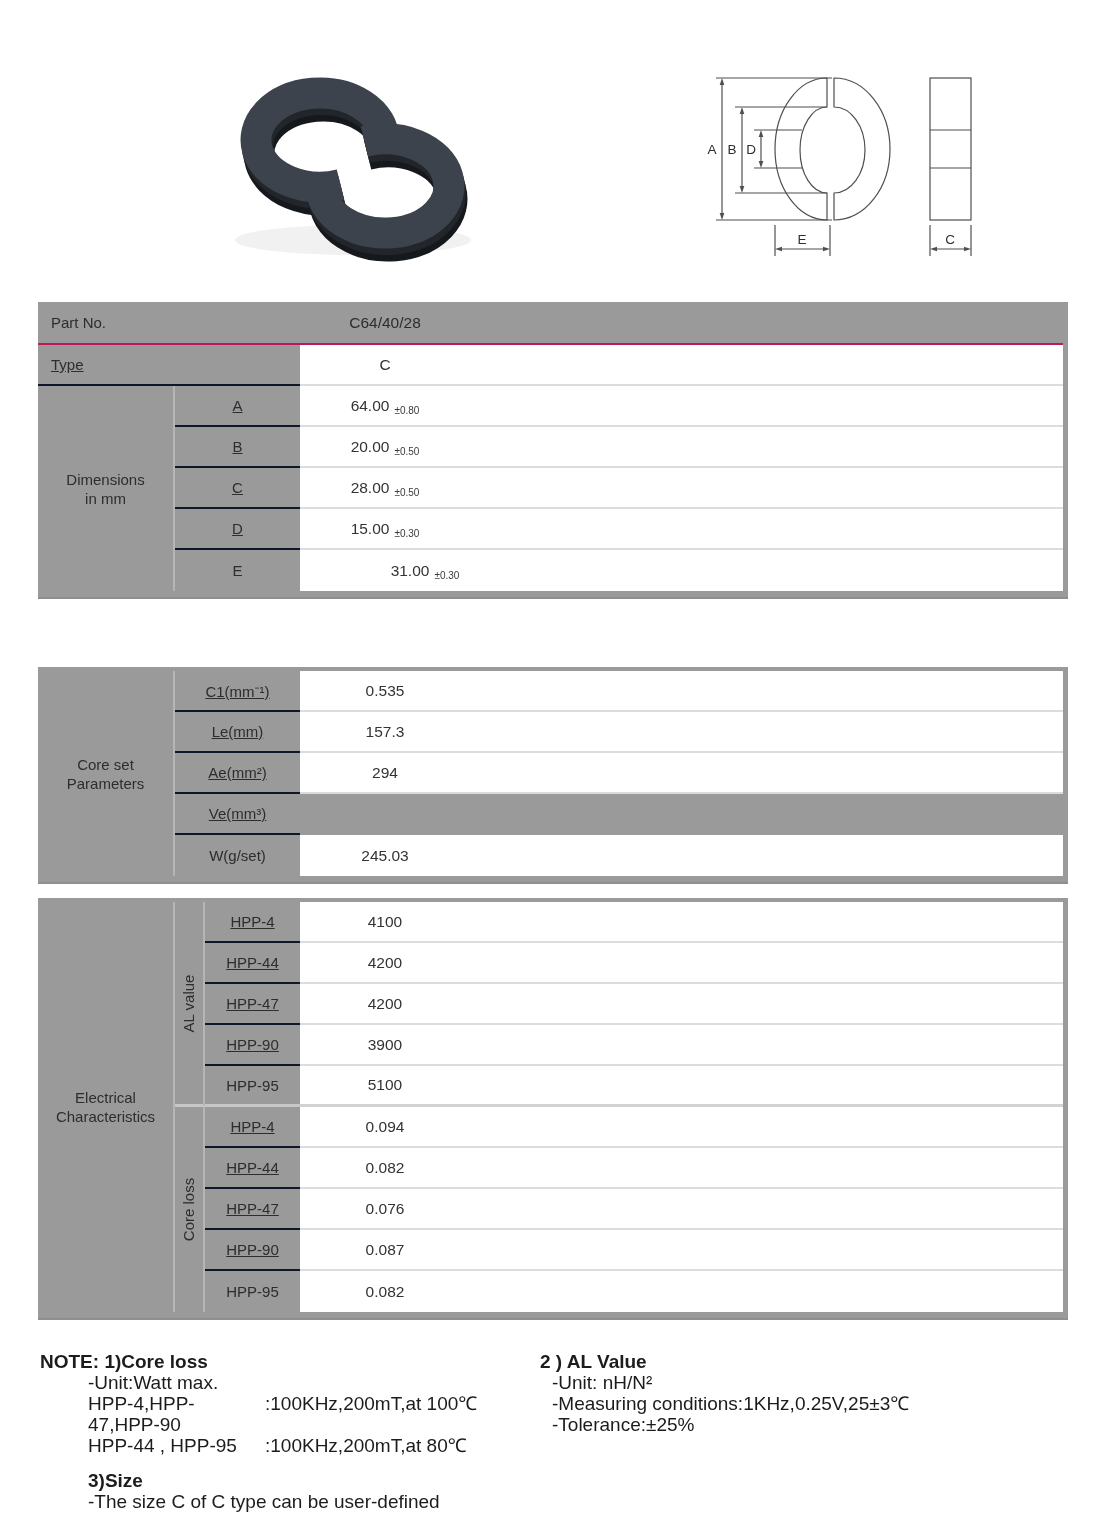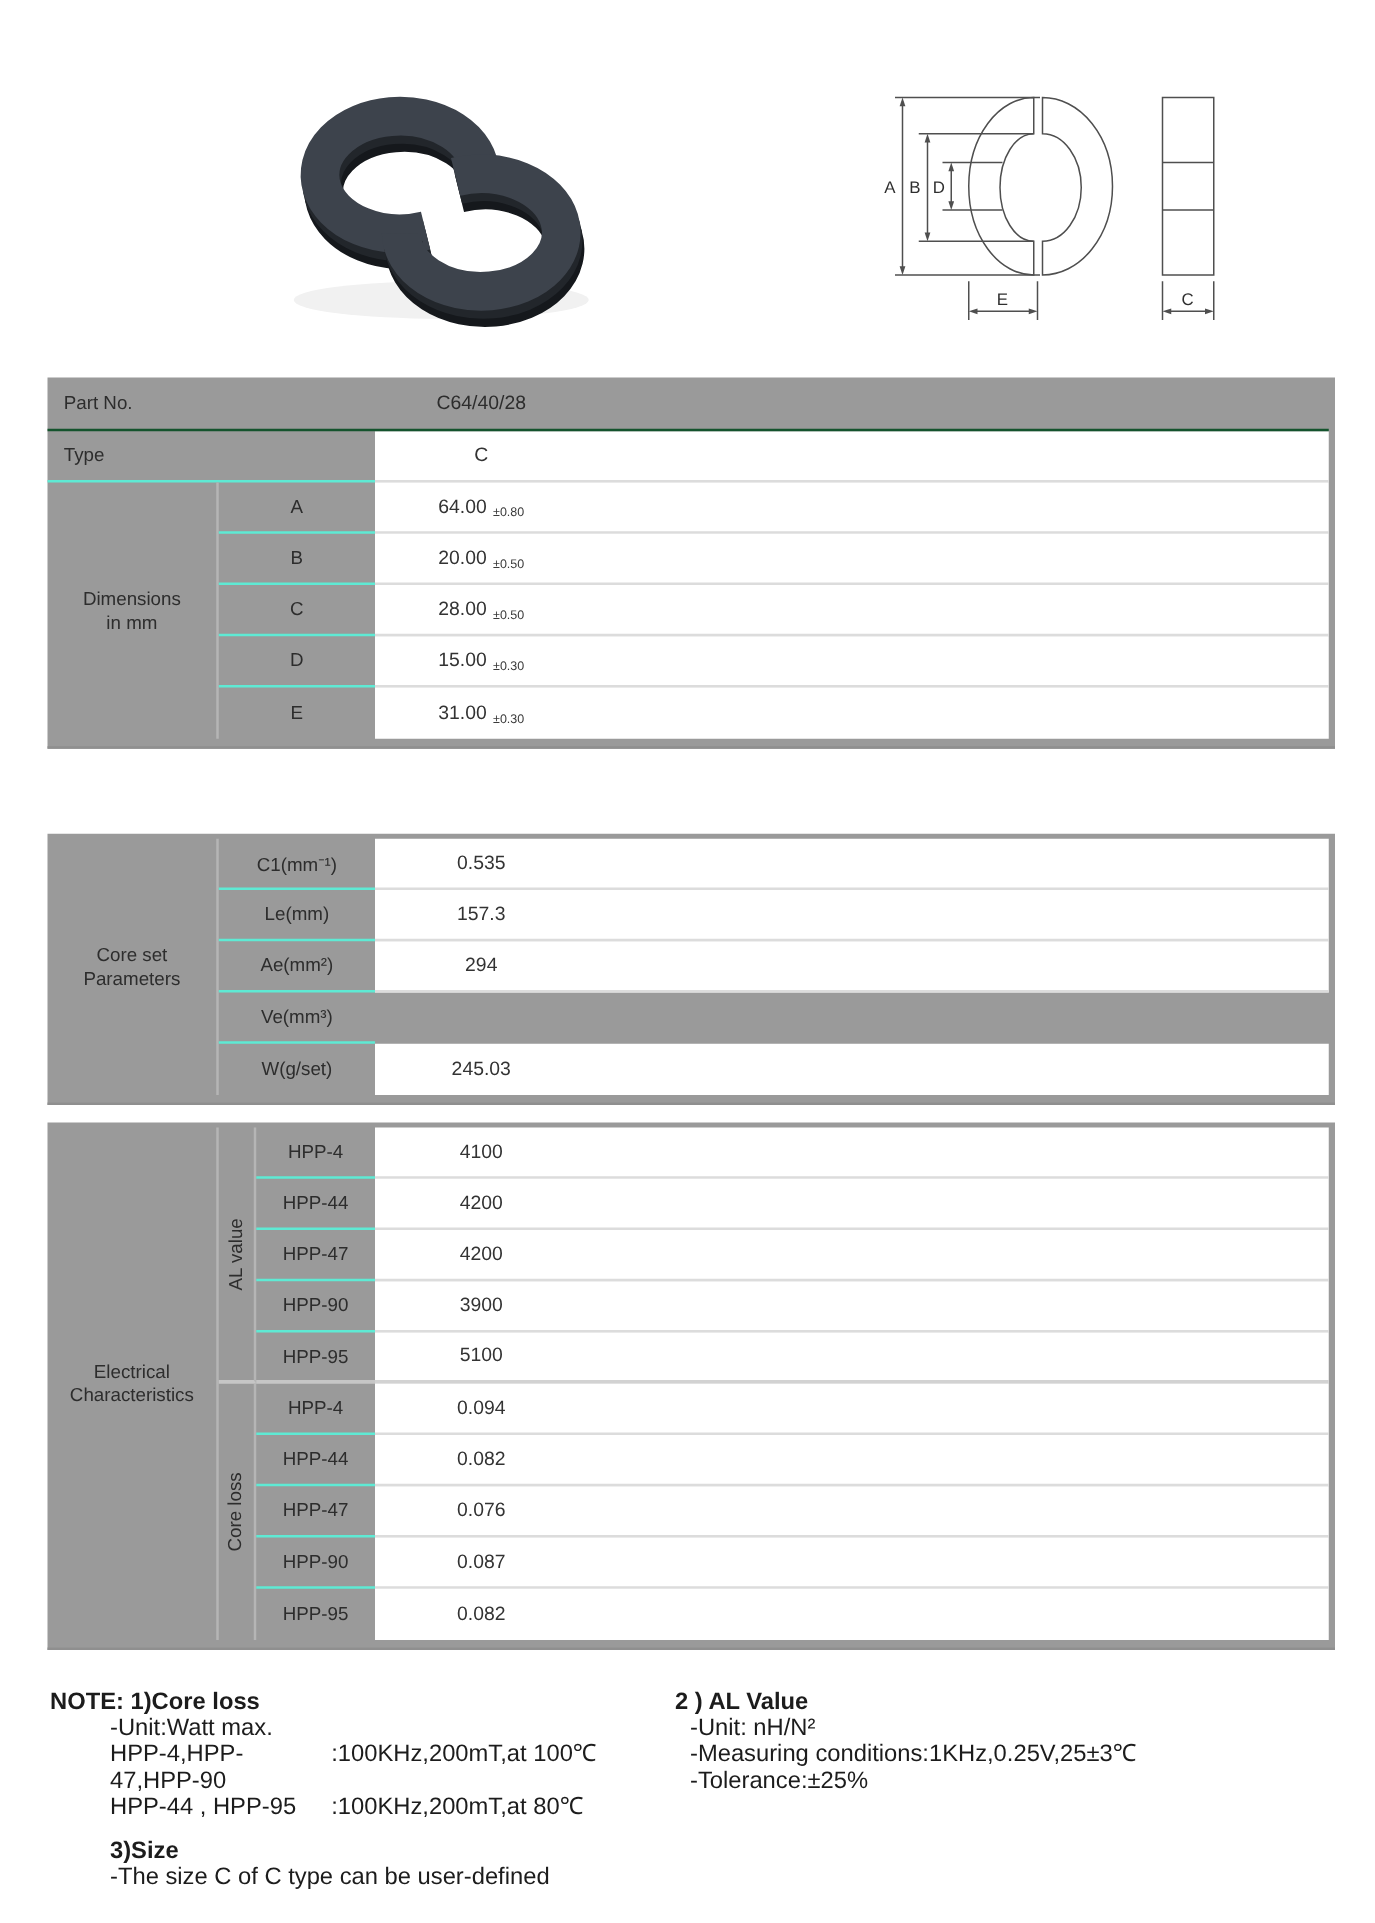--- a/index.html
+++ b/index.html
@@ -11,26 +11,26 @@
        padding:0 5px 6px 0;border-bottom:2px solid #8f8f8f;}
   .tbl.padtop{padding-top:4px;}
   .grid{display:grid;}
   .g1{grid-template-columns:137px 125px 1fr;grid-template-rows:43px 41px 41px 41px 41px 41px 41px;}
   .g2{grid-template-columns:137px 125px 1fr;grid-template-rows:repeat(5,41px);}
   .g3{grid-template-columns:137px 30px 95px 1fr;grid-template-rows:repeat(10,41px);}
   .cell{display:flex;align-items:center;box-sizing:border-box;font-size:15px;}
   .left-pad{padding-left:13px;}
   .center{justify-content:center;text-align:center;}
   .white{background:#ffffff;color:#333333;}
-  .sep-gray{border-bottom:2px solid #5eead4;}
+  .sep-gray{border-bottom:2px solid #0f172a;text-decoration:underline;}
   .sep-white{border-bottom:2px solid #dcdcdc;}
   .sep-group-gray{border-bottom:3px solid #c6c6c6;}
   .sep-group-white{border-bottom:3px solid #d2d2d2;}
   .vline{border-right:2px solid #b5b5b5;}
-  .dark-sep{border-bottom:2px solid #14532d;}
+  .dark-sep{border-bottom:2px solid #be185d;}
   .hdr2{display:block;line-height:19px;text-align:center;}
   .vwrap{display:inline-block;width:170px;text-align:center;}
   .valcell{font-size:15.5px;}
   .tol{font-size:10px;position:relative;top:3px;margin-left:5px;color:#3a3a3a;}
   .partno-row{position:relative;}
   .partno-row .vwrap{position:absolute;left:262px;top:0;height:100%;display:flex;
                      align-items:center;justify-content:center;}
   .rotcell{justify-content:center;overflow:visible;}
   .rot{transform:rotate(-90deg);white-space:nowrap;font-size:15px;color:#2d2d2d;}
 
@@ -149,21 +149,21 @@
       </div>
       <div class="cell center sep-gray" style="grid-column:2;grid-row:5;">C</div>
       <div class="cell white sep-white valcell" style="grid-column:3;grid-row:5;">
         <span class="vwrap"><span>28.00</span><span class="tol">±0.50</span></span>
       </div>
       <div class="cell center sep-gray" style="grid-column:2;grid-row:6;">D</div>
       <div class="cell white sep-white valcell" style="grid-column:3;grid-row:6;">
         <span class="vwrap"><span>15.00</span><span class="tol">±0.30</span></span>
       </div>
       <div class="cell center" style="grid-column:2;grid-row:7;">E</div>
-      <div class="cell white valcell" style="grid-column:3;grid-row:7;">
+      <div class="cell white valcell" style="grid-column:3;grid-row:7;padding-left:40px;">
         <span class="vwrap"><span>31.00</span><span class="tol">±0.30</span></span>
       </div>
     </div>
   </div>
 
   <div class="tbl padtop" style="top:667px;">
     <div class="grid g2">
       <div class="cell center vline" style="grid-column:1;grid-row:1/6;">
         <span>
             <span class="hdr2">Core set</span>

